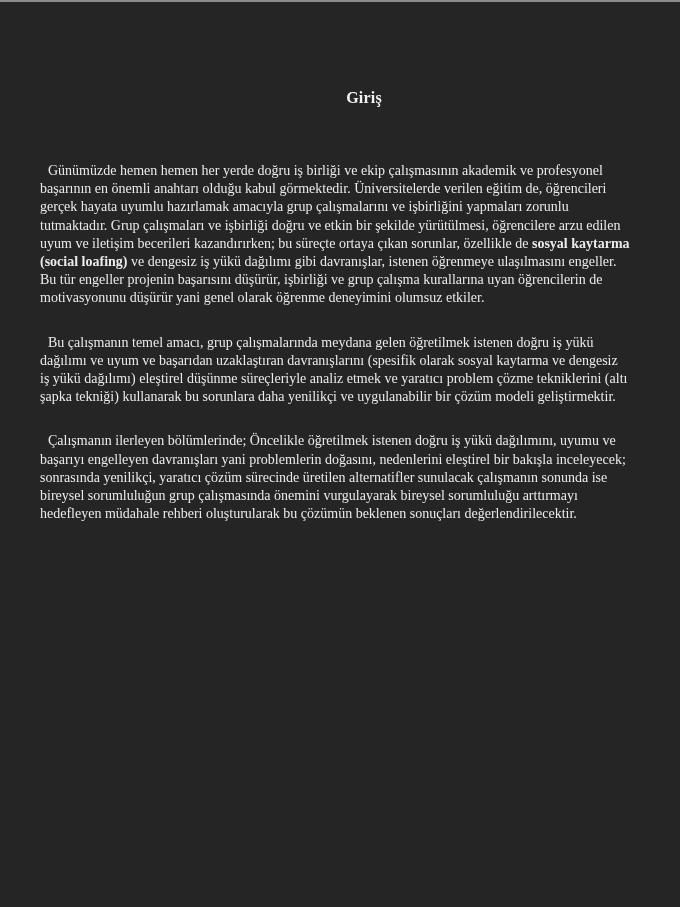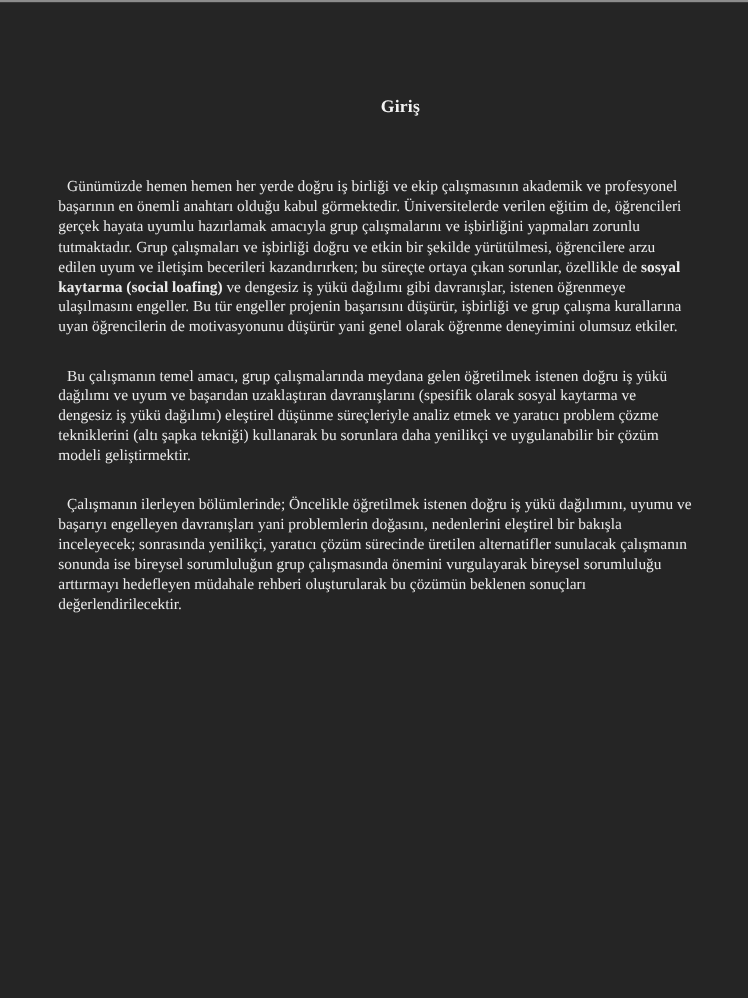--- a/index.html
+++ b/index.html
@@ -22,21 +22,21 @@
     margin: 86px 0 0 0;
     text-align: center;
     font-size: 16px;
     font-weight: bold;
     line-height: 20px;
     color: #f2f2f2;
     letter-spacing: 0.2px;
     padding-left: 48px;
   }
   .doc-content {
-    padding: 54px 50px 0 53px;
+    padding: 54px 50px 0 40px;
   }
   .para {
     margin: 0 0 26px 0;
     font-size: 14px;
     line-height: 18.2px;
     color: #ebebeb;
     text-indent: 8px;
     text-align: left;
   }
   .para strong {

